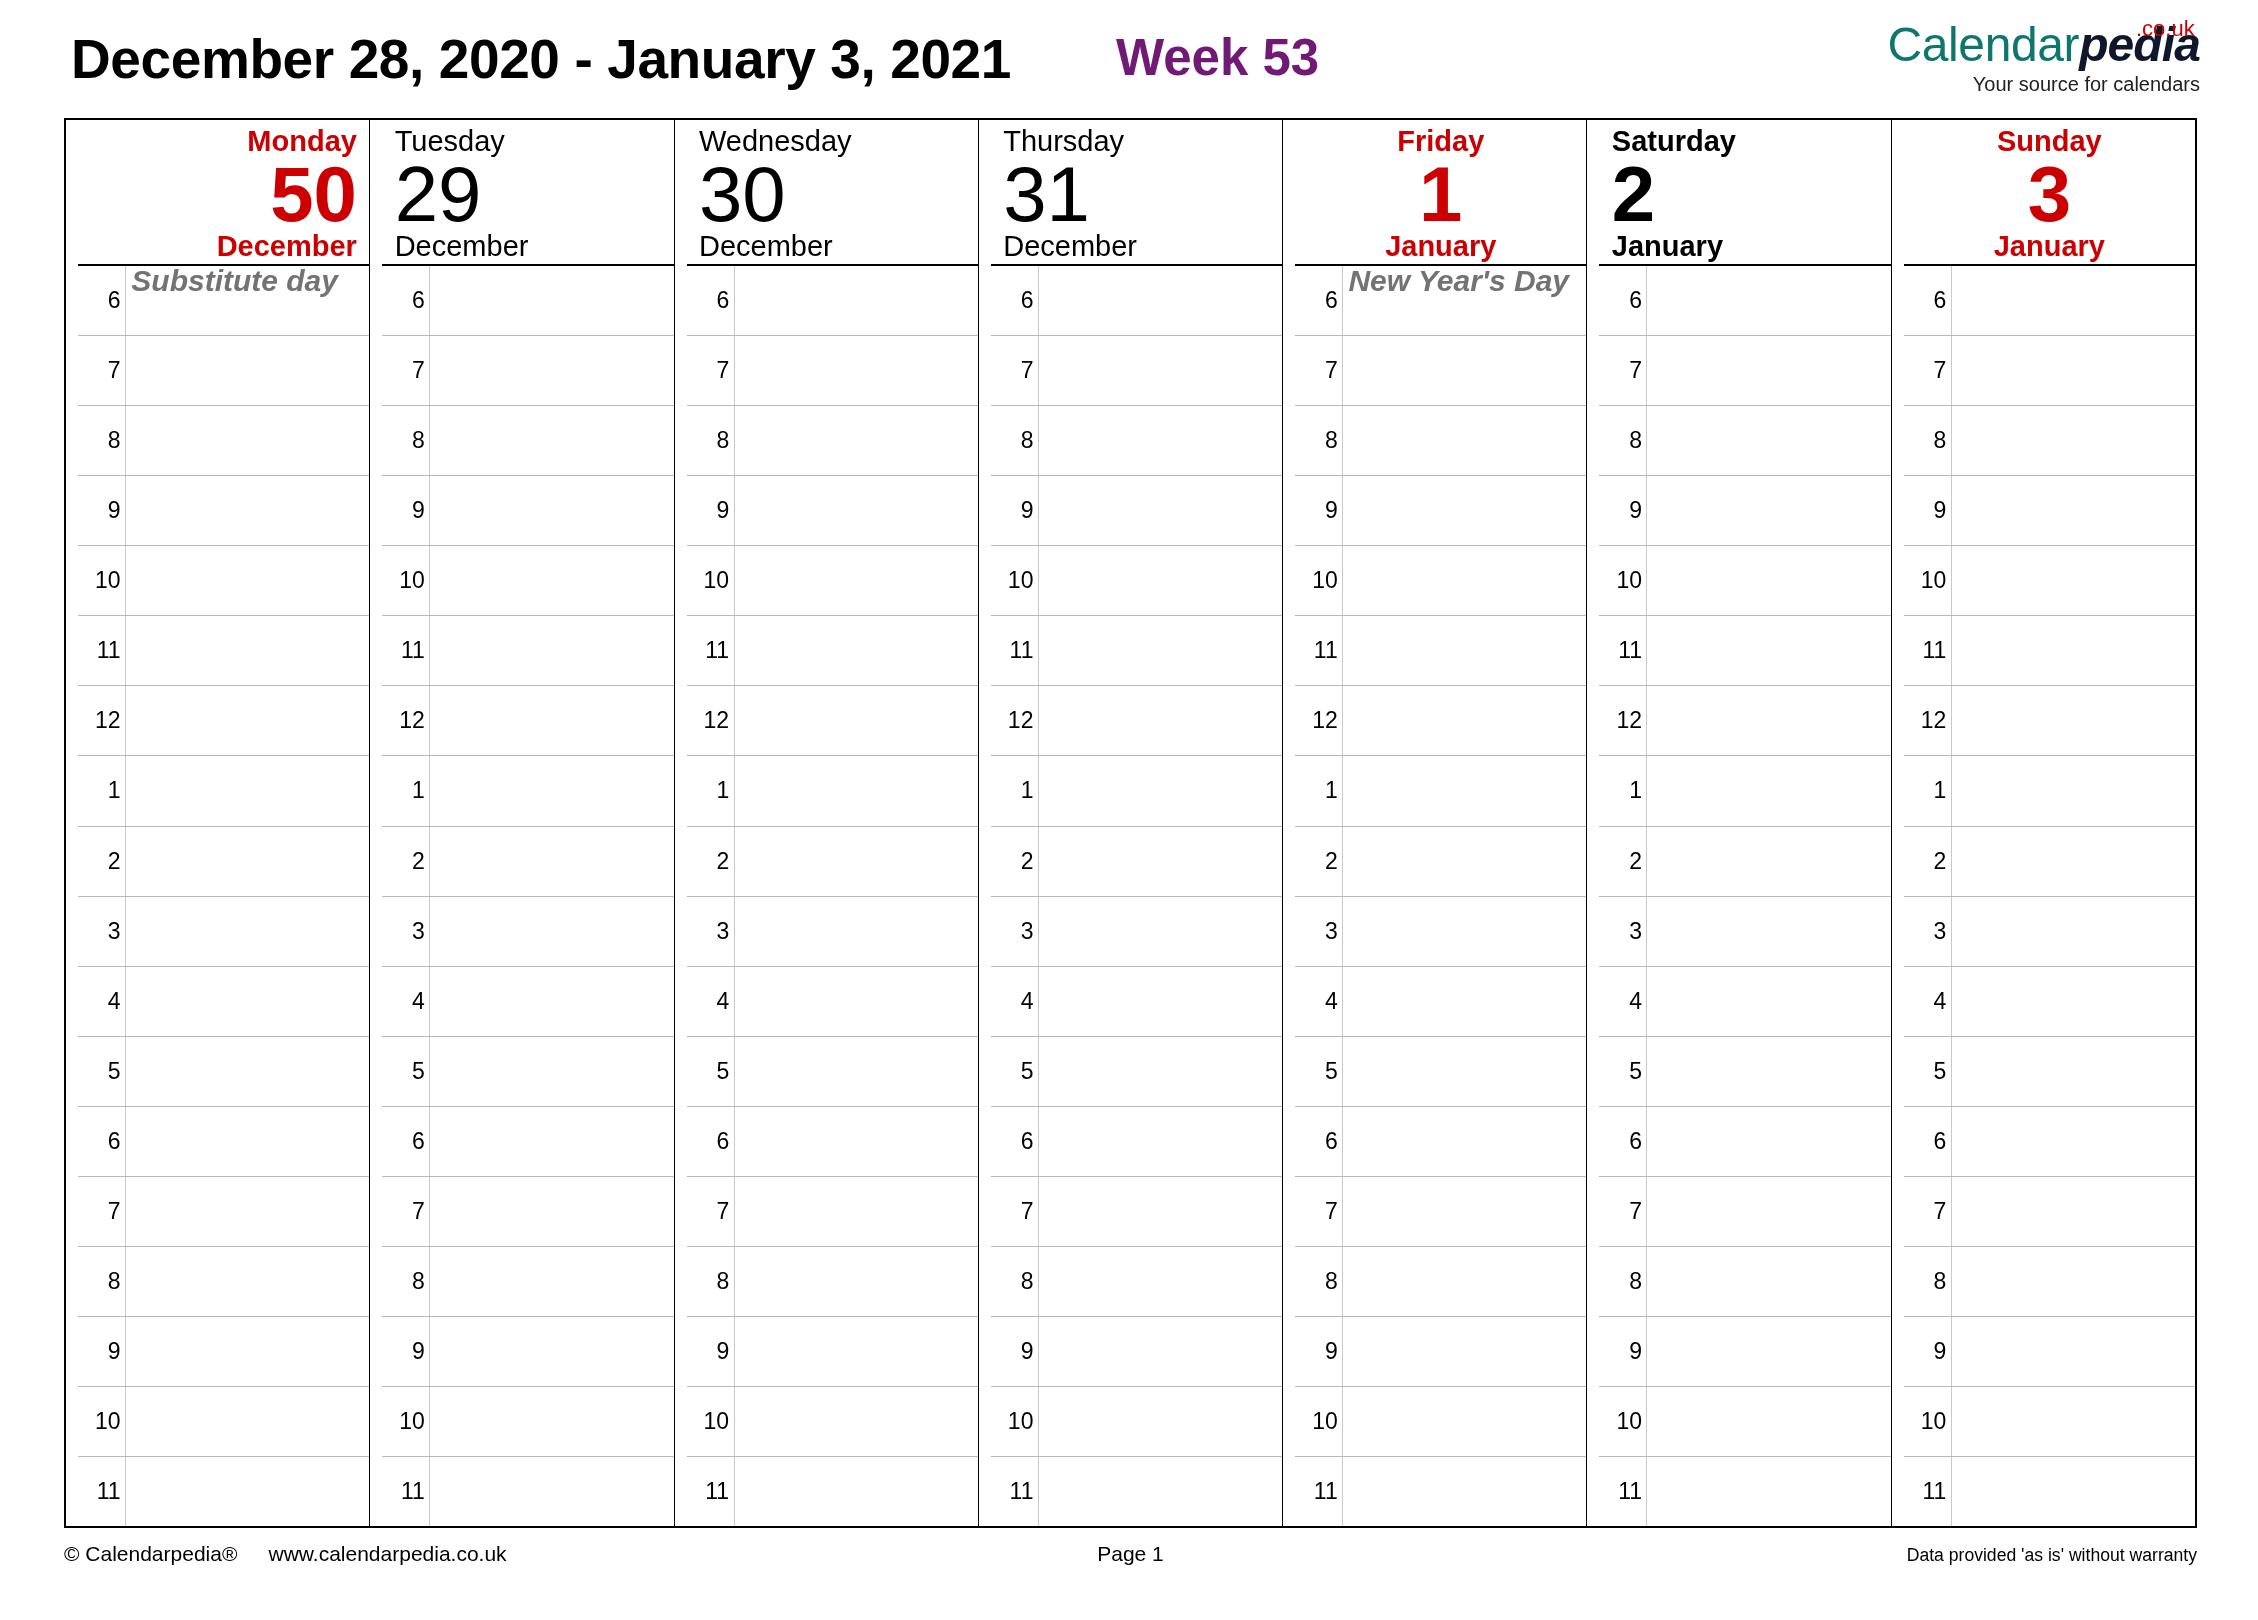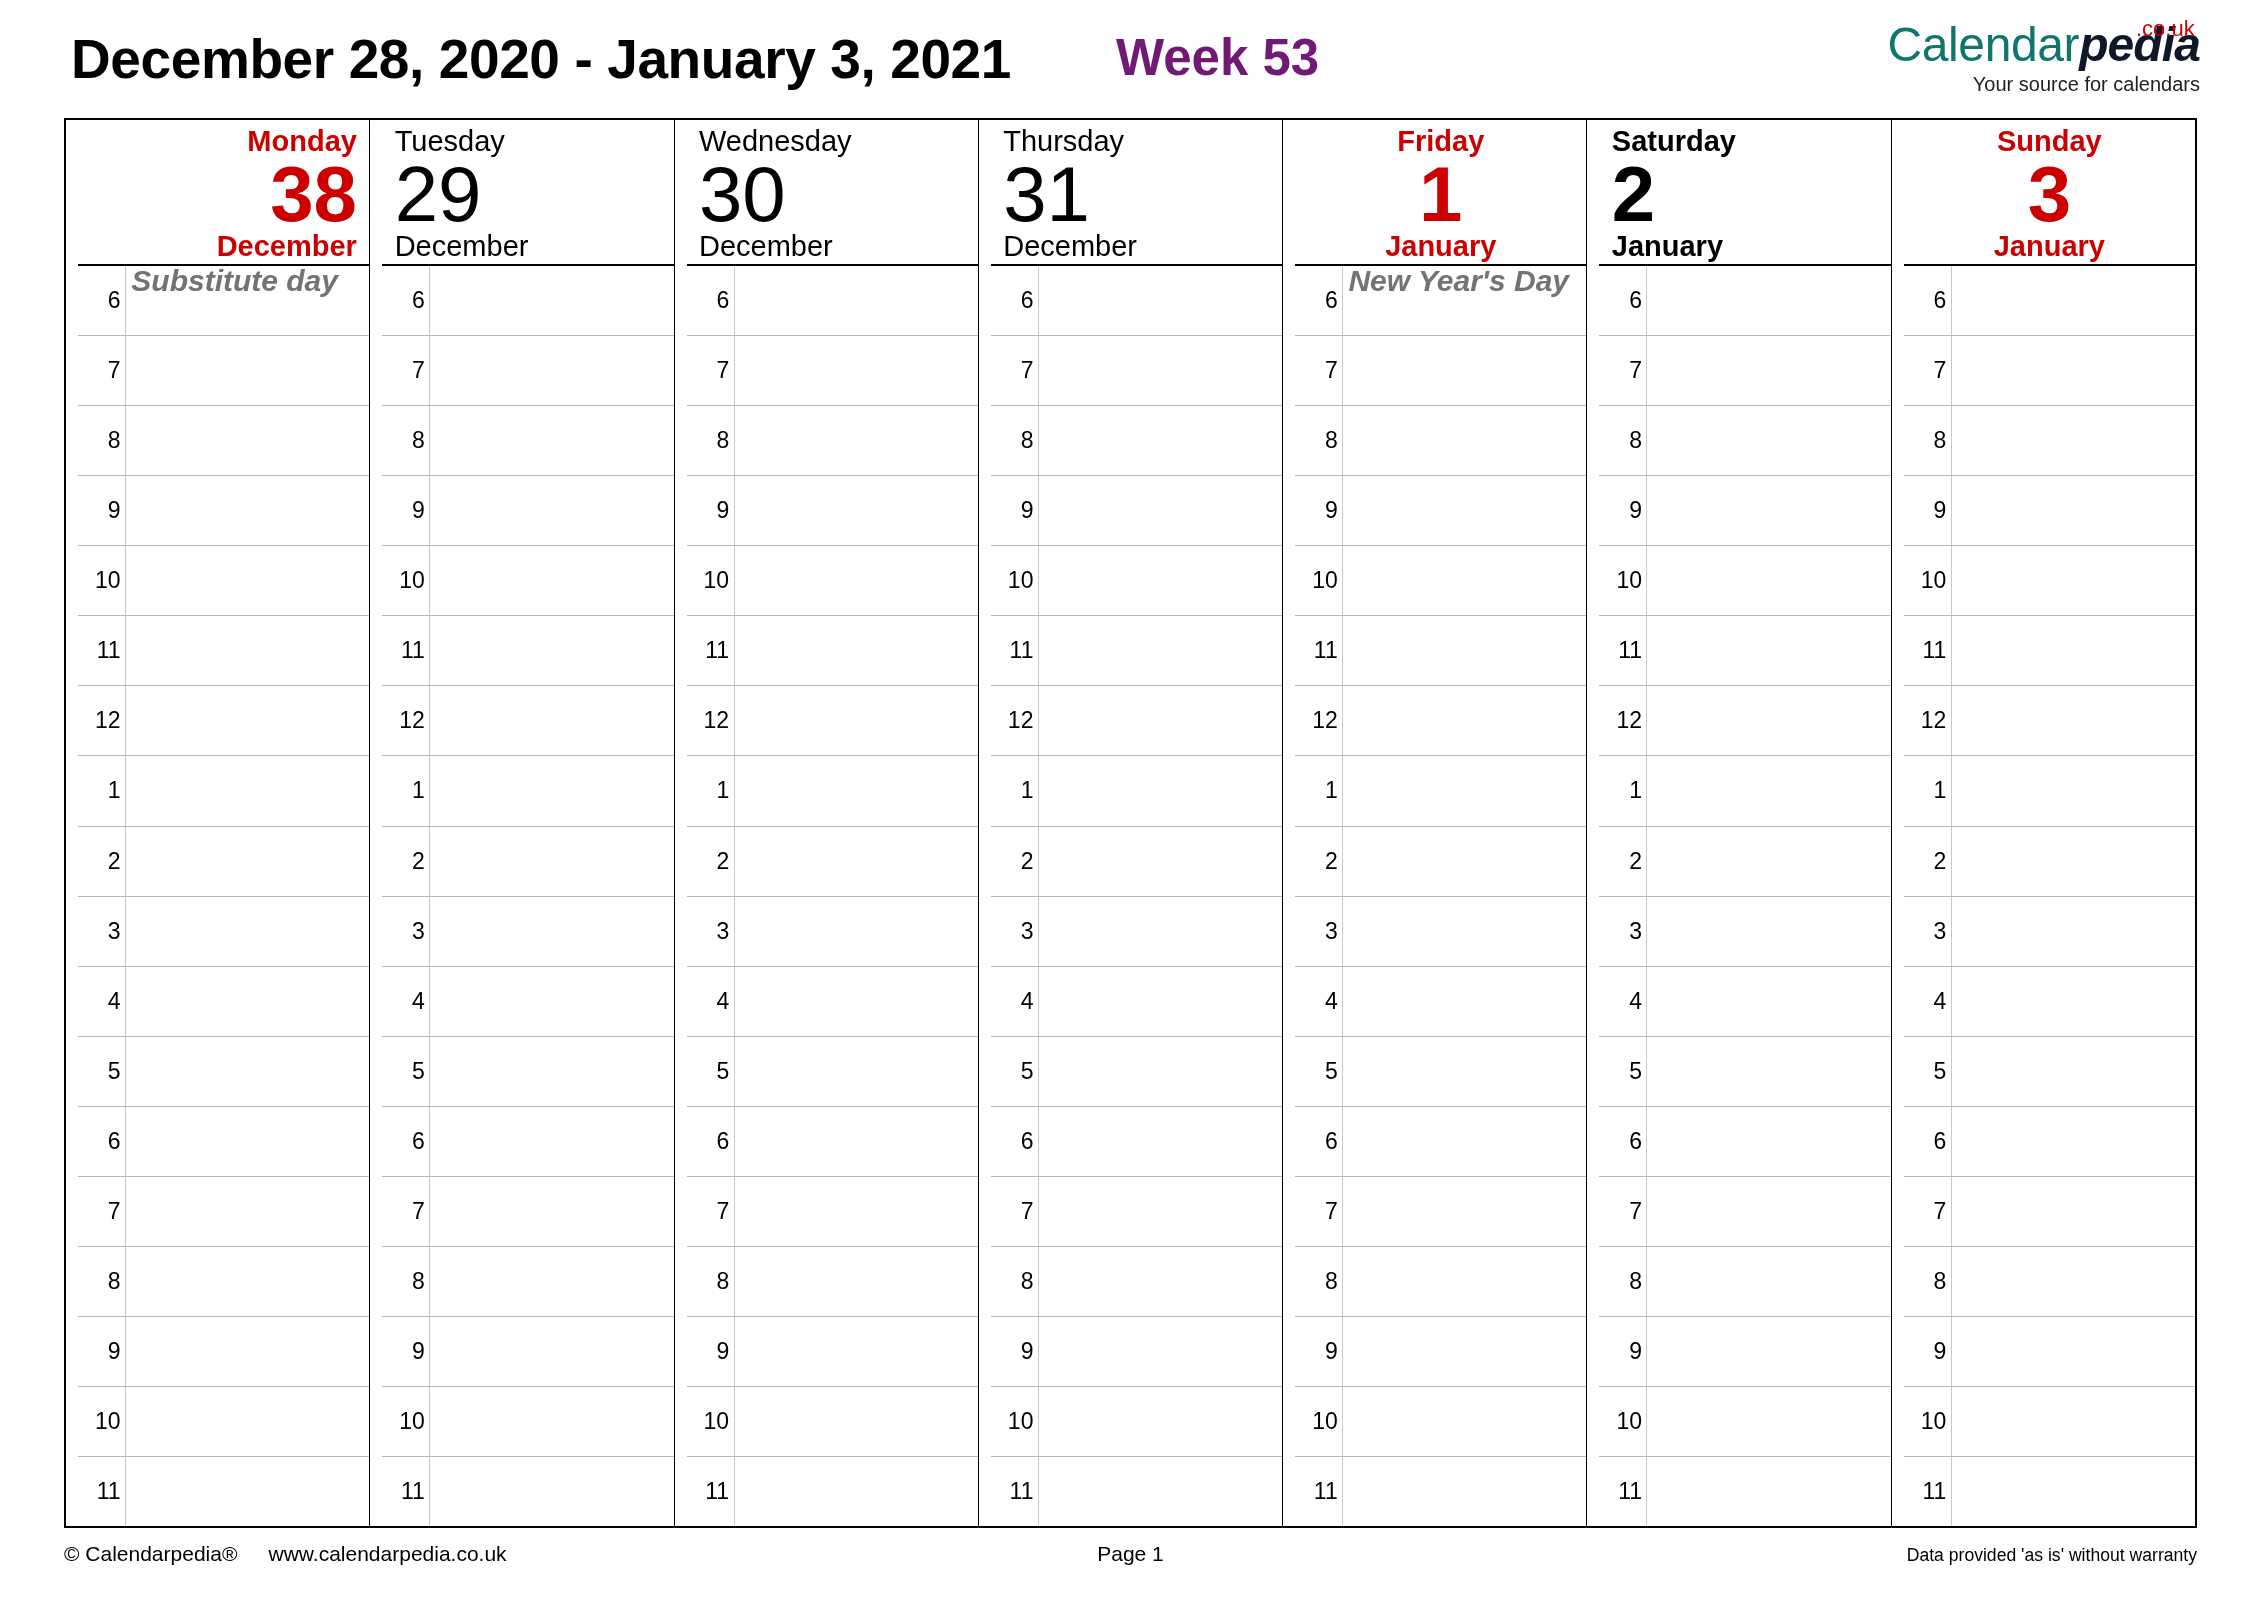--- a/index.html
+++ b/index.html
@@ -236,21 +236,21 @@
         <span class="brand-tld">.co.uk</span>
       </div>
       <div class="brand-tag">Your source for calendars</div>
     </div>
   </div>
 
   <div class="grid" id="week-grid">
       <div class="day-col accent al-right">
         <div class="day-head">
           <div class="dow">Monday</div>
-          <div class="daynum">38</div>
+          <div class="daynum">50</div>
           <div class="monthname">December</div>
         </div>
         <div class="hours">
           <div class="hour-row">
             <div class="hour-num">6</div>
             <div class="hour-slot">
               <div class="event">Substitute day</div>
             </div>
           </div>
           <div class="hour-row">

